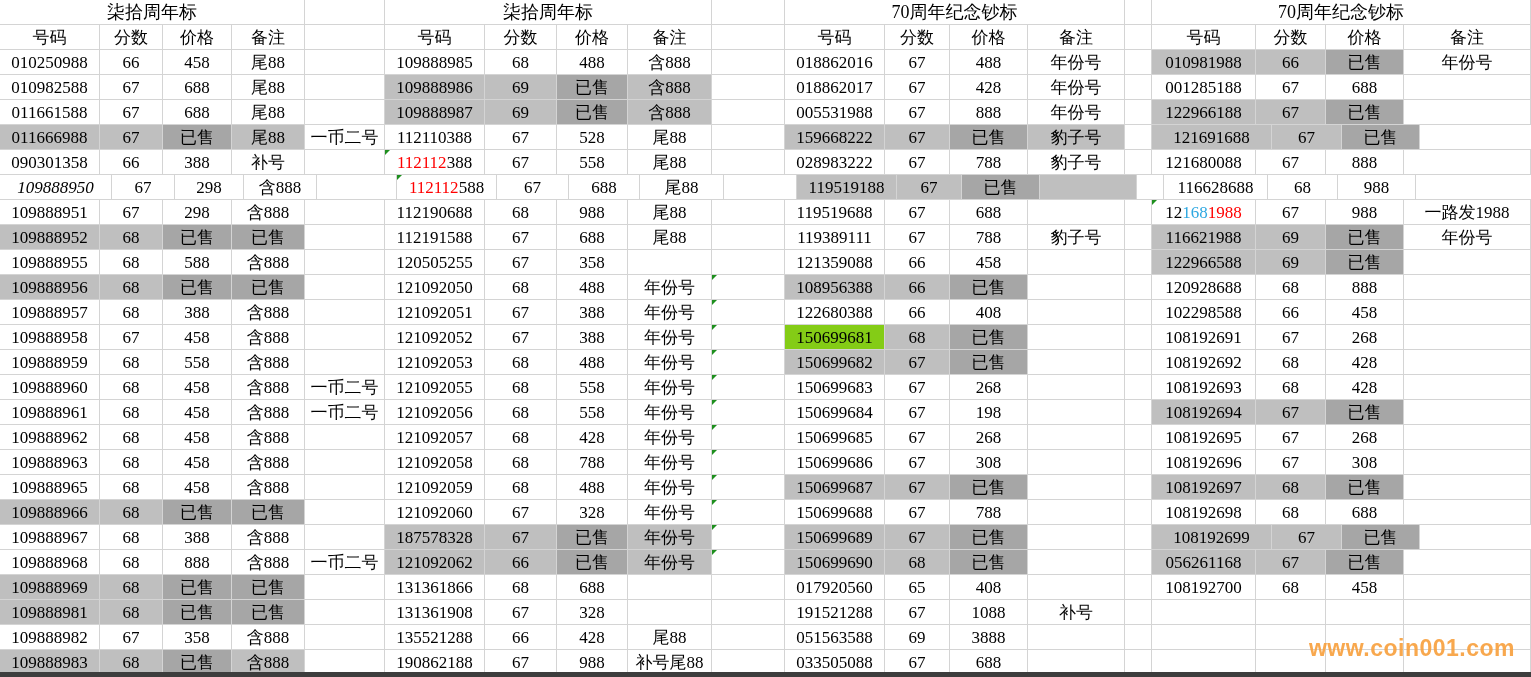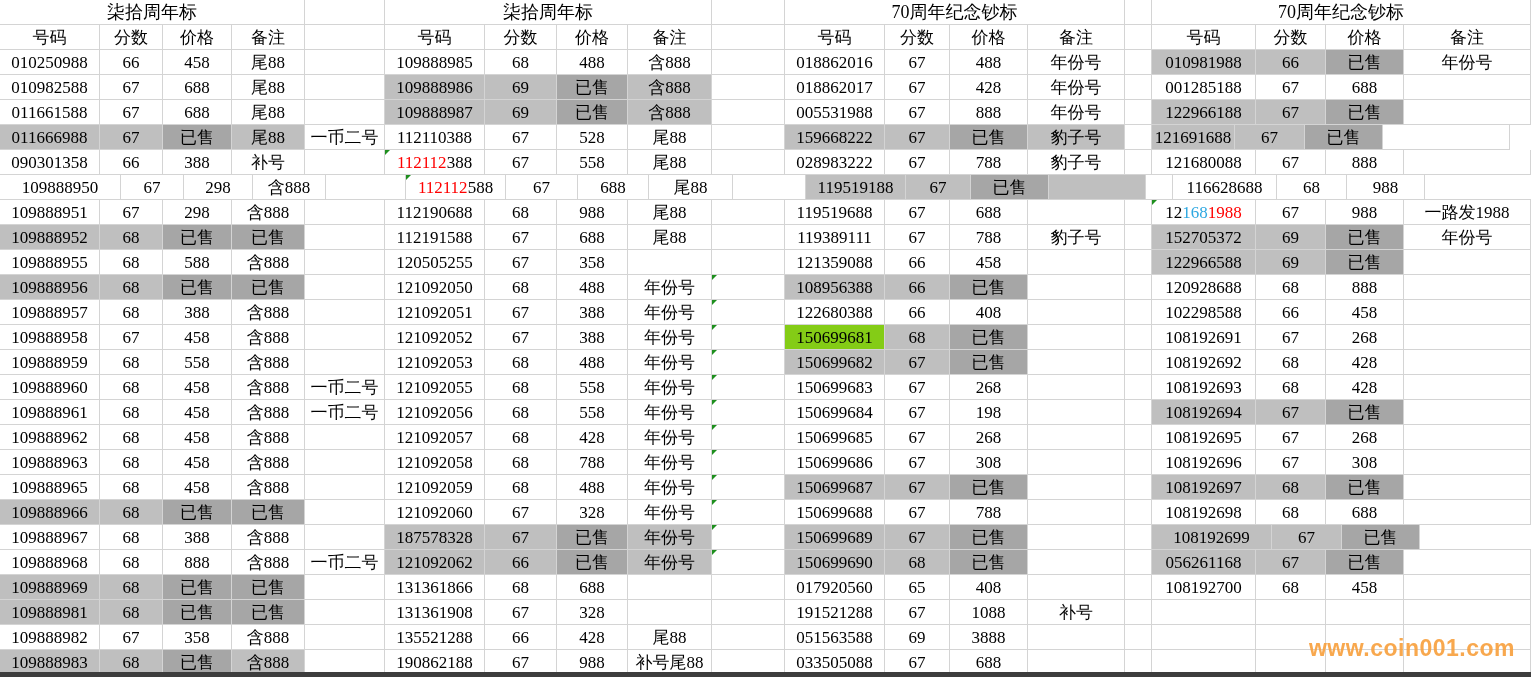--- a/index.html
+++ b/index.html
@@ -134,21 +134,21 @@
       <div class="c" style="width: 100px;">112110388</div>
       <div class="c" style="width: 72px;">67</div>
       <div class="c" style="width: 71px;">528</div>
       <div class="c" style="width: 84px;">尾88</div>
       <div class="c" style="width: 73px;"></div>
       <div class="c" style="width: 100px; background: rgb(191, 191, 191);">159668222</div>
       <div class="c" style="width: 65px; background: rgb(191, 191, 191);">67</div>
       <div class="c" style="width: 78px; background: rgb(166, 166, 166);">已售</div>
       <div class="c" style="width: 97px; background: rgb(191, 191, 191);">豹子号</div>
       <div class="c" style="width: 27px;"></div>
-      <div class="c" style="width: 83px; background: rgb(191, 191, 191);">121691688</div>
+      <div class="c" style="width: 120px; background: rgb(191, 191, 191);">121691688</div>
       <div class="c" style="width: 70px; background: rgb(191, 191, 191);">67</div>
       <div class="c" style="width: 78px; background: rgb(166, 166, 166);">已售</div>
       <div class="c" style="width: 127px;"></div>
     </div>
     <div class="row">
       <div class="c" style="width: 100px;">090301358</div>
       <div class="c" style="width: 63px;">66</div>
       <div class="c" style="width: 69px;">388</div>
       <div class="c" style="width: 73px;">补号</div>
       <div class="c" style="width: 80px;"></div>
@@ -165,21 +165,21 @@
       <div class="c" style="width: 65px;">67</div>
       <div class="c" style="width: 78px;">788</div>
       <div class="c" style="width: 97px;">豹子号</div>
       <div class="c" style="width: 27px;"></div>
       <div class="c" style="width: 104px;">121680088</div>
       <div class="c" style="width: 70px;">67</div>
       <div class="c" style="width: 78px;">888</div>
       <div class="c" style="width: 127px;"></div>
     </div>
     <div class="row">
-      <div class="c" style="width: 121px;">109888950</div>
+      <div class="c" style="width: 112px; font-style: italic;">109888950</div>
       <div class="c" style="width: 63px;">67</div>
       <div class="c" style="width: 69px;">298</div>
       <div class="c" style="width: 73px;">含888</div>
       <div class="c" style="width: 80px;"></div>
       <div class="c" style="width: 100px;">
         <span style="color: rgb(255, 0, 0);">112112</span>
         <span style="color: rgb(0, 0, 0);">588</span>
         <span class="tri" style="border-top-color: rgb(30, 143, 30);"></span>
       </div>
       <div class="c" style="width: 72px;">67</div>
@@ -231,21 +231,21 @@
       <div class="c" style="width: 100px;">112191588</div>
       <div class="c" style="width: 72px;">67</div>
       <div class="c" style="width: 71px;">688</div>
       <div class="c" style="width: 84px;">尾88</div>
       <div class="c" style="width: 73px;"></div>
       <div class="c" style="width: 100px;">119389111</div>
       <div class="c" style="width: 65px;">67</div>
       <div class="c" style="width: 78px;">788</div>
       <div class="c" style="width: 97px;">豹子号</div>
       <div class="c" style="width: 27px;"></div>
-      <div class="c" style="width: 104px; background: rgb(191, 191, 191);">152705372</div>
+      <div class="c" style="width: 104px; background: rgb(191, 191, 191);">116621988</div>
       <div class="c" style="width: 70px; background: rgb(191, 191, 191);">69</div>
       <div class="c" style="width: 78px; background: rgb(166, 166, 166);">已售</div>
       <div class="c" style="width: 127px;">年份号</div>
     </div>
     <div class="row">
       <div class="c" style="width: 100px;">109888955</div>
       <div class="c" style="width: 63px;">68</div>
       <div class="c" style="width: 69px;">588</div>
       <div class="c" style="width: 73px;">含888</div>
       <div class="c" style="width: 80px;"></div>

